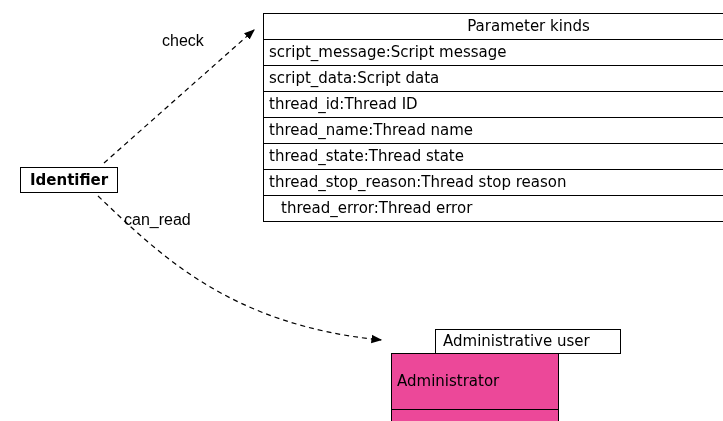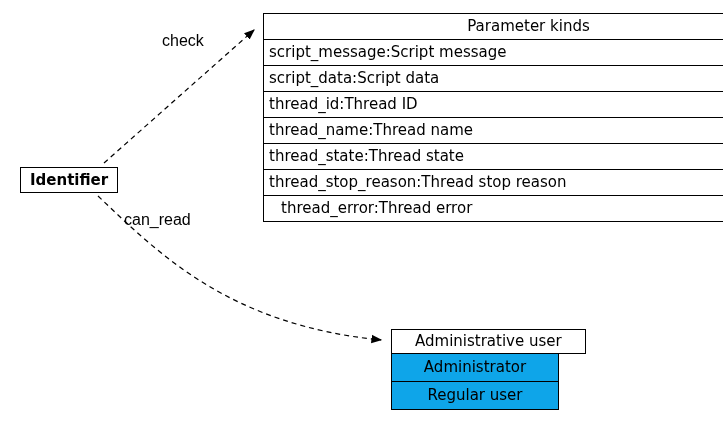--- a/index.html
+++ b/index.html
@@ -65,33 +65,33 @@
     position: absolute;
     left: 391px;
     top: 329px;
     font-size: 15px;
   }
   #users-title {
     display: inline-block;
     min-width: 186px;
     border: 1px solid #000000;
     background: #ffffff;
-    padding: 1px 23px;
+    padding: 1px 7px;
     line-height: 21px;
     white-space: nowrap;
+    margin-left: 44px;
   }
   .user-cell {
     width: 168px;
     border: 1px solid #000000;
     margin-top: -1px;
-    background: #0ea5e9;
-    padding: 3px 5px;
+    background: #ec4899;
+    padding: 17px 5px;
     line-height: 21px;
     white-space: nowrap;
-    text-align: center;
   }
 </style>
 </head>
 <body>
 
 <div class="canvas">
 
   <svg class="edges-layer" width="723" height="421" viewBox="0 0 723 421" xmlns="http://www.w3.org/2000/svg">
     <defs>
       <marker id="arrowhead" viewBox="0 0 10 10" refX="8" refY="5" markerWidth="10" markerHeight="10" orient="auto">

